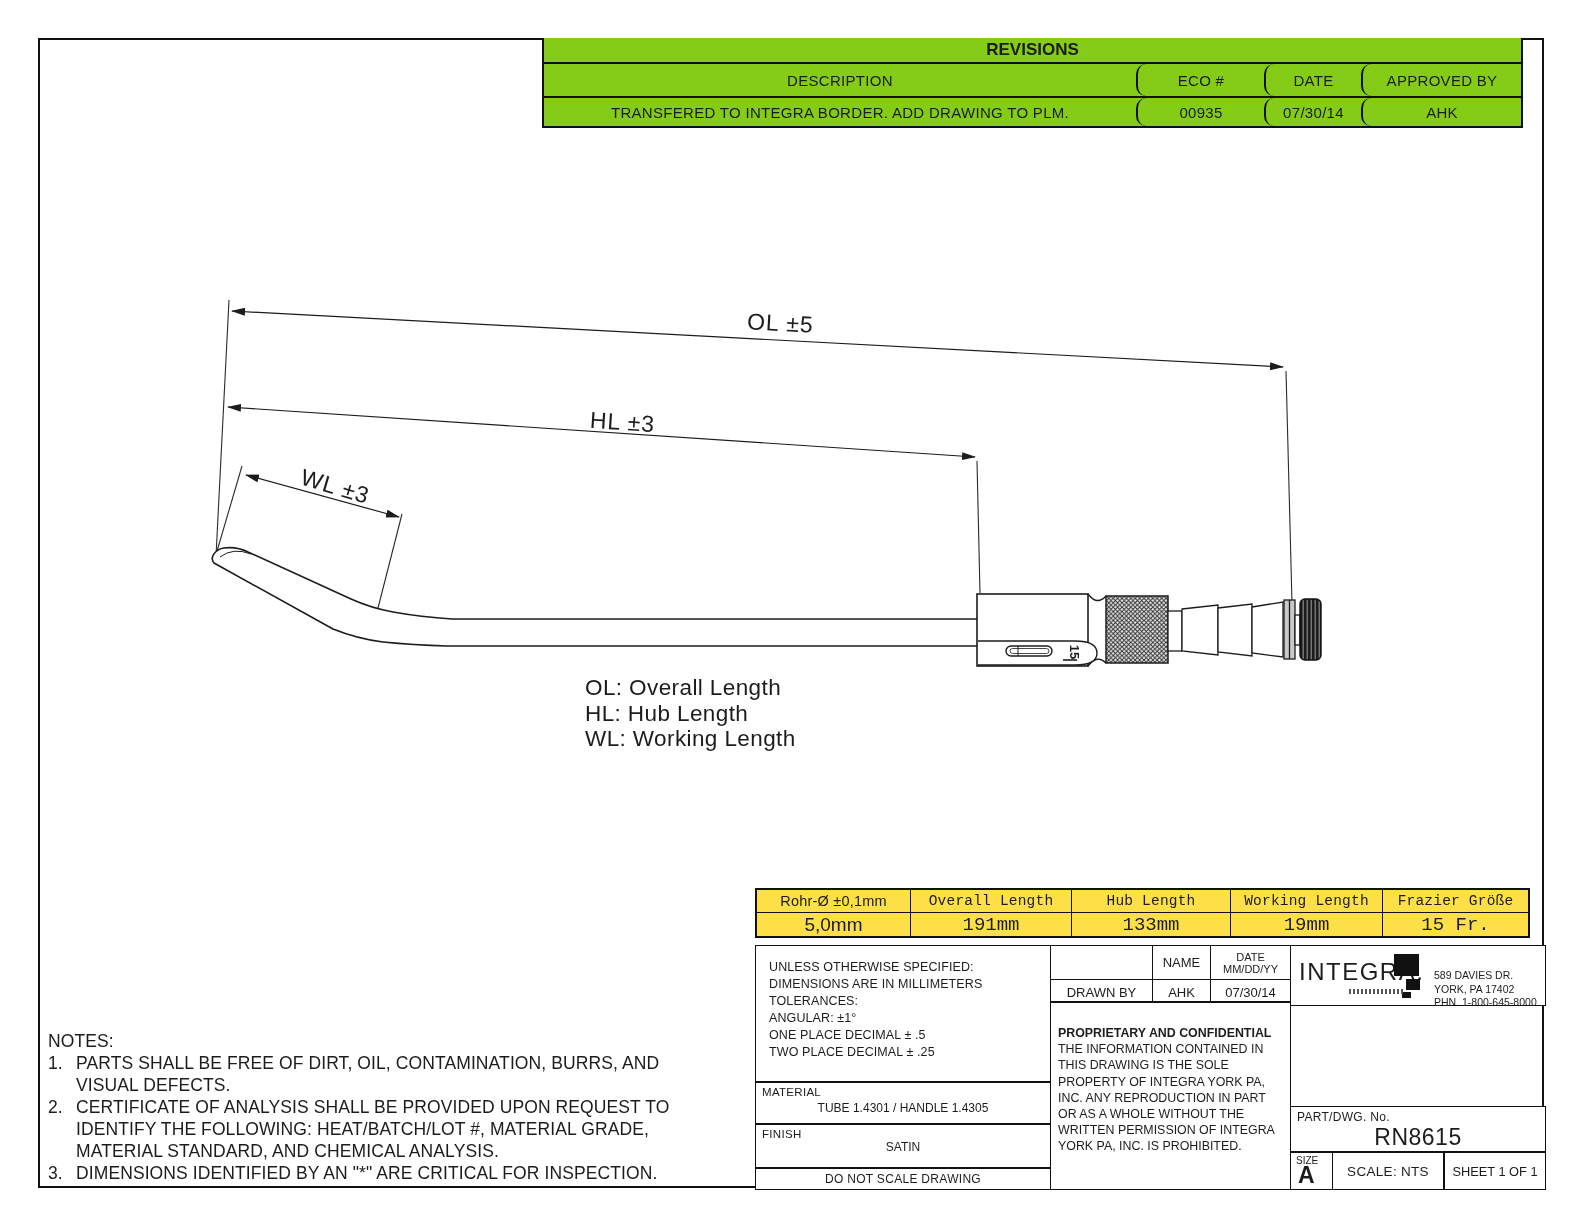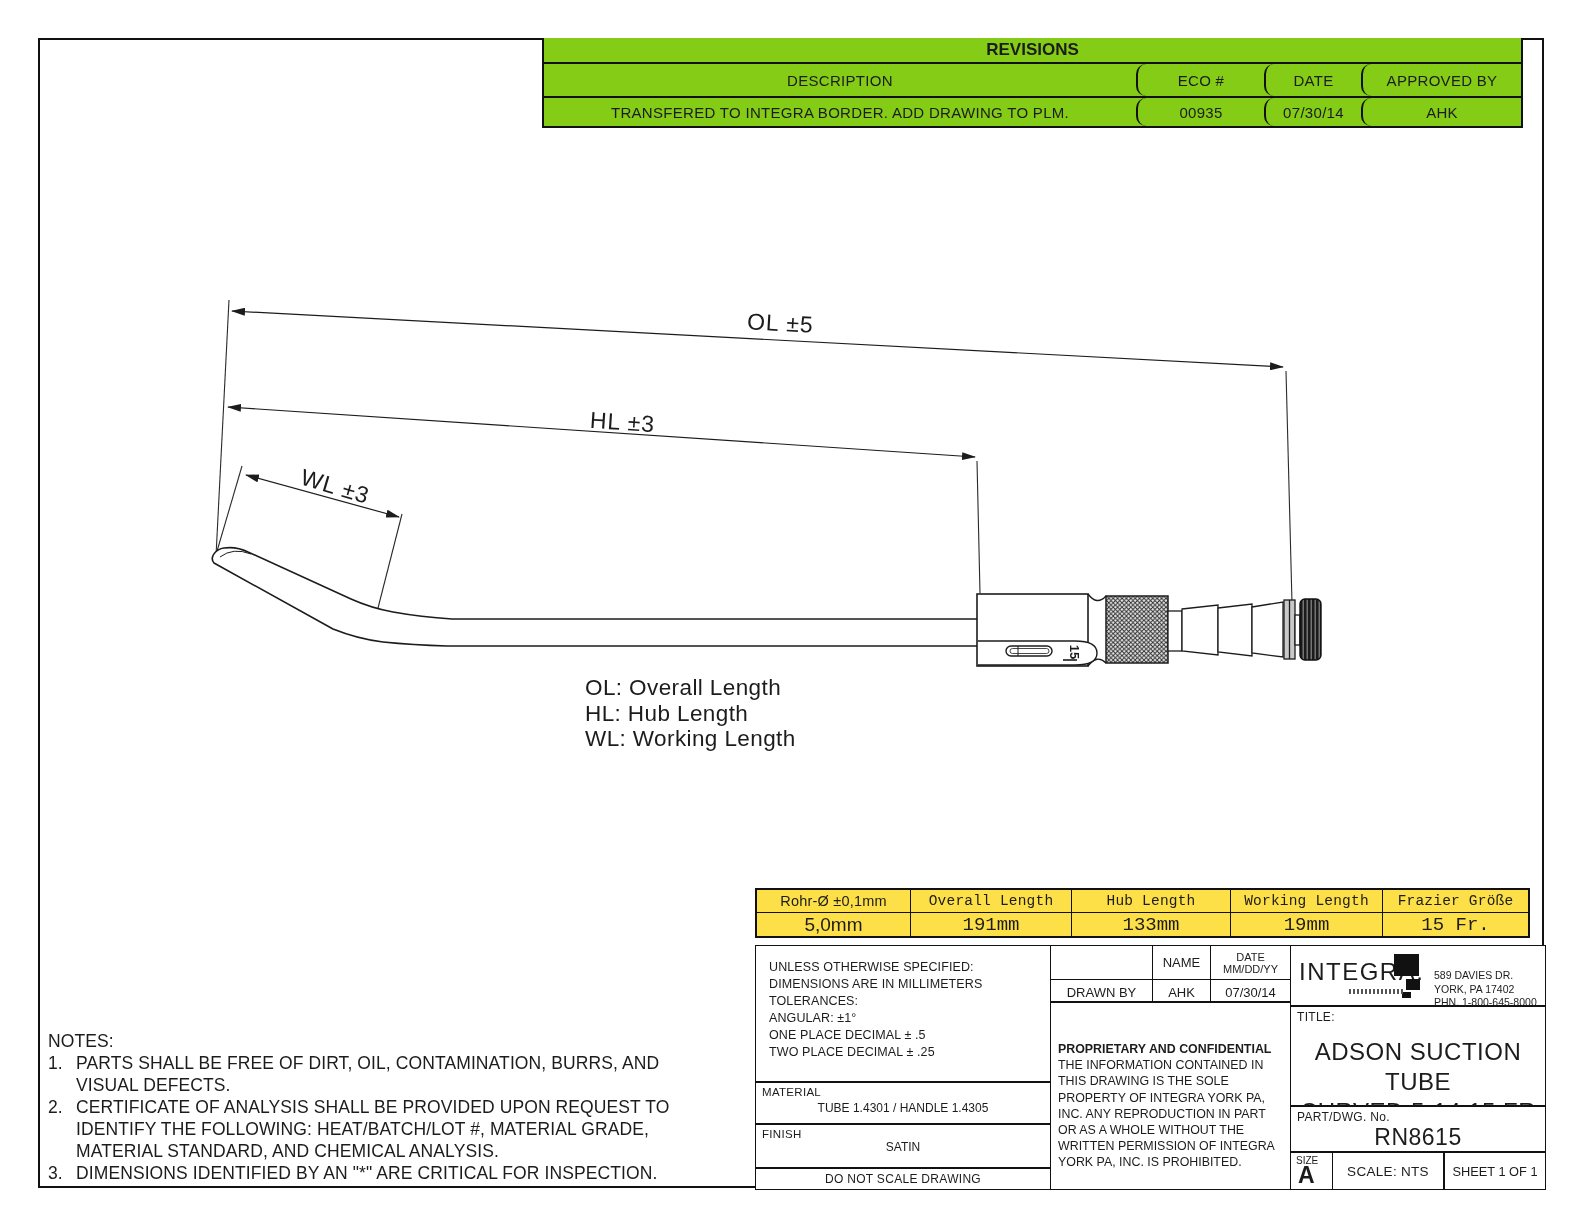--- a/index.html
+++ b/index.html
@@ -40,21 +40,21 @@
   .fin{left:755px;top:1124px;width:296px;height:44px;}
   .dns{left:755px;top:1168px;width:296px;height:22px;font-size:12px;display:flex;align-items:center;justify-content:center;letter-spacing:.3px;}
   .sign{left:1050px;top:945px;width:241px;height:57px;}
   .sign .row{display:flex;}
   .sign .c{box-sizing:border-box;display:flex;align-items:center;justify-content:center;}
   .sign .c + .c{border-left:1.5px solid #111;}
   .s0{width:101px;}.s1{width:58px;}.s2{flex:1;}
   .sign .hrow{height:33px;border-bottom:1.5px solid #111;font-size:13px;}
   .sign .drow{height:24px;font-size:13px;}
   .date-hdr{font-size:11px;line-height:12px;text-align:center;}
-  .prop{left:1050px;top:1002px;width:241px;height:188px;padding:38px 6px 0 7px;font-size:12.4px;line-height:16.2px;}
+  .prop{left:1050px;top:1002px;width:241px;height:188px;padding:22px 6px 0 7px;font-size:12.4px;line-height:16.2px;}
   .prop .ttl{font-weight:bold;}
   .co{left:1290px;top:945px;width:256px;height:61px;}
   .logo-text{position:absolute;left:8px;top:12px;font-size:24px;letter-spacing:1.5px;}
   .logo-sq1{position:absolute;left:103px;top:8px;width:25px;height:22px;background:#111;}
   .logo-sq2{position:absolute;left:115px;top:33px;width:14px;height:11px;background:#111;}
   .logo-sq3{position:absolute;left:111px;top:46px;width:9px;height:6px;background:#111;}
   .logo-tag{position:absolute;left:58px;top:43px;width:56px;height:5px;
             background:repeating-linear-gradient(90deg,#555 0 2px,transparent 2px 4px);}
   .addr{position:absolute;left:143px;top:7px;font-size:10.5px;line-height:13.5px;margin-top:16px;}
   .ttl-box{left:1290px;top:1006px;width:256px;height:100px;}
@@ -248,27 +248,20 @@
     <div class="logo-sq2"></div>
     <div class="logo-sq3"></div>
     <div class="logo-tag"></div>
     <div class="addr">
       <div>589 DAVIES DR.</div>
       <div>YORK, PA 17402</div>
       <div>PHN. 1-800-645-8000</div>
     </div>
   </div>
 
-  <div class="abs box ttl-box">
-    <div class="small-label" style="font-size:12px;">TITLE:</div>
-    <div class="ttl-wrap">
-      <div class="ttl-line">ADSON SUCTION TUBE</div>
-      <div class="ttl-line">CURVED 5-14 15 FR</div>
-    </div>
-  </div>
 
   <div class="abs box part-box">
     <div class="small-label" style="font-size:12px;">PART/DWG. No.</div>
     <div class="part-num">RN8615</div>
   </div>
 
   <div class="abs box size-box">
     <div class="size-lbl">SIZE</div>
     <div class="size-val">A</div>
   </div>

